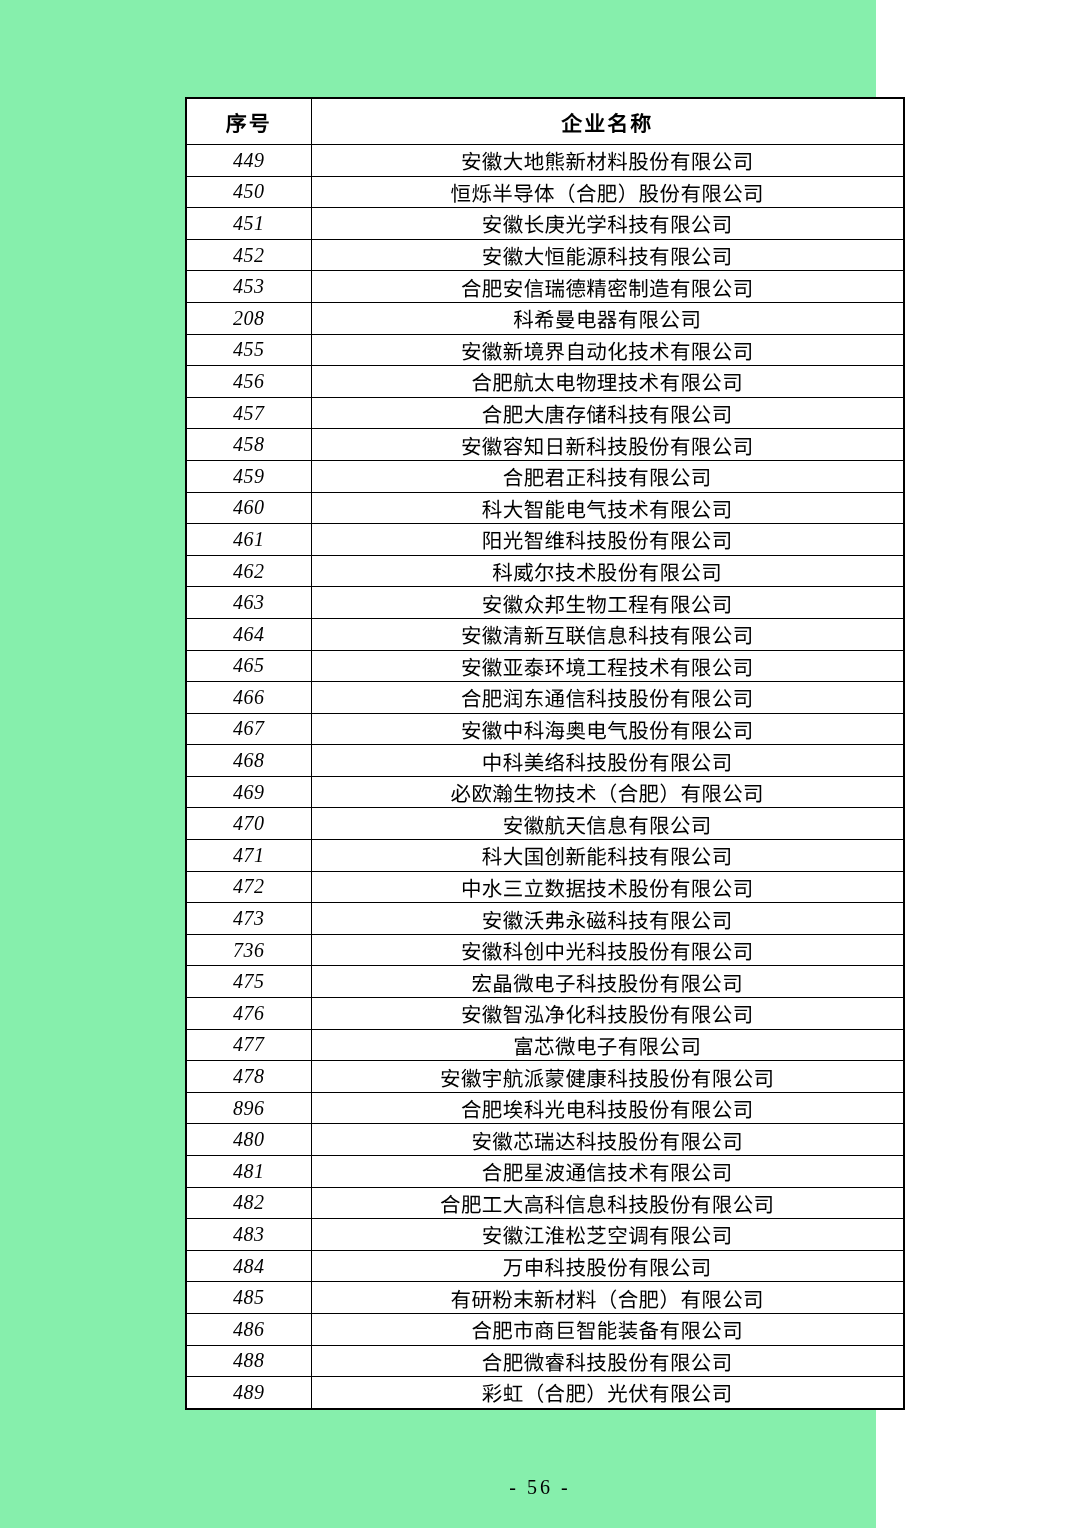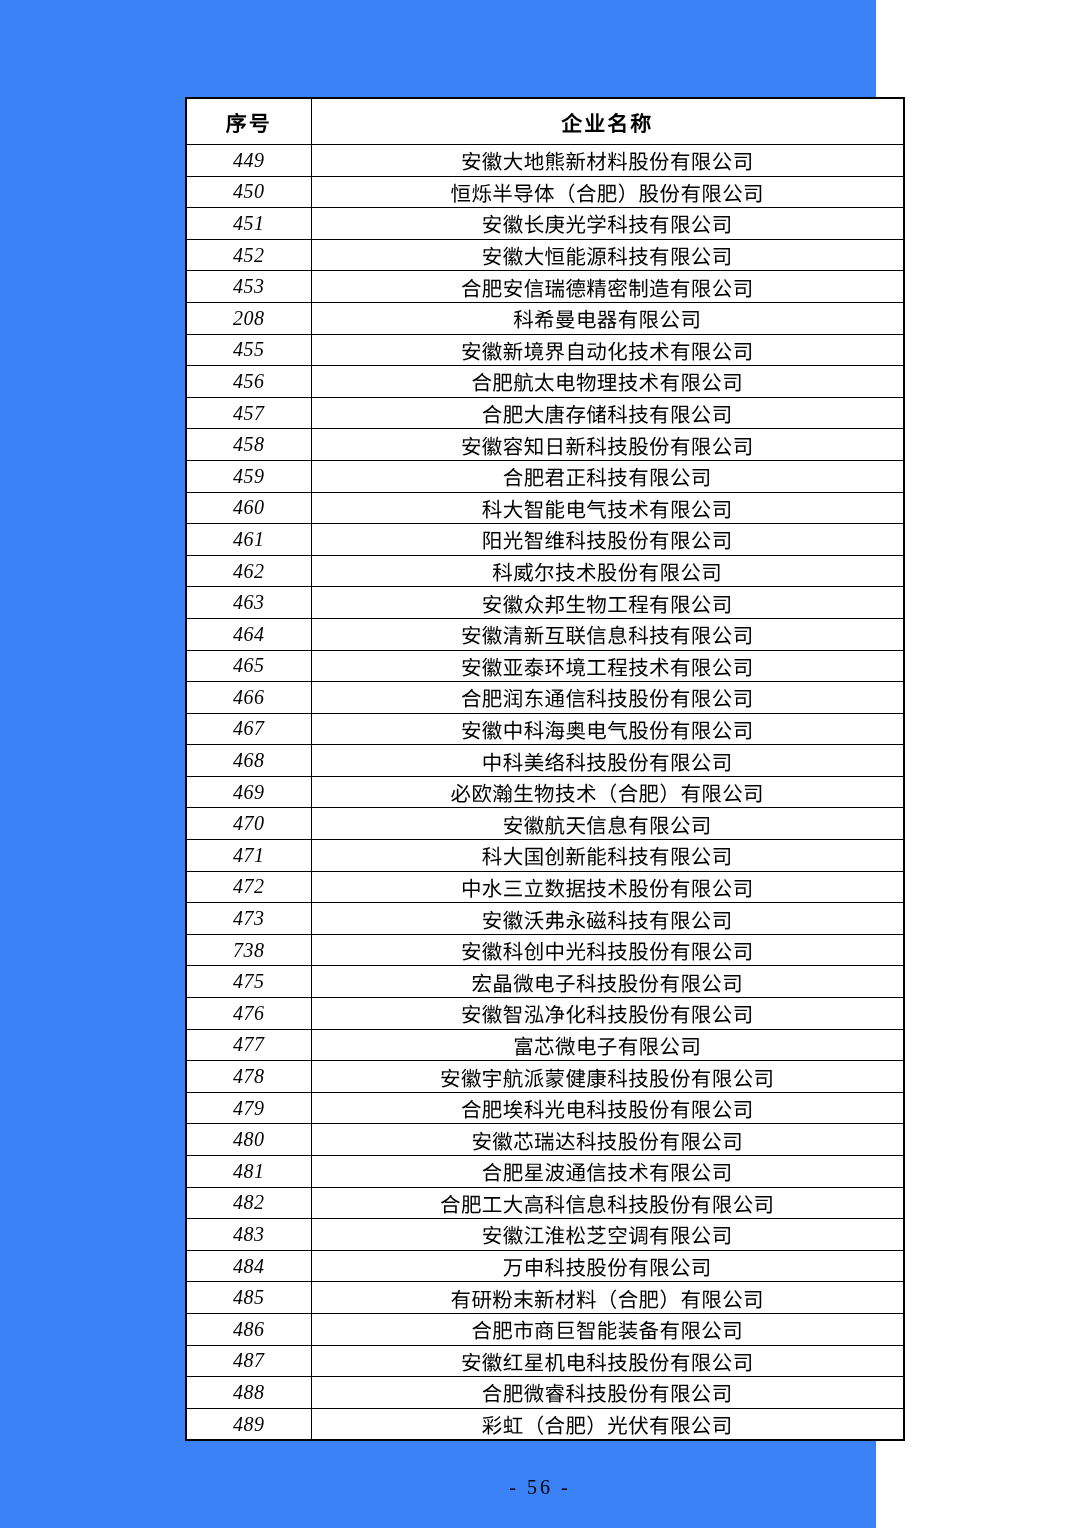--- a/index.html
+++ b/index.html
@@ -16,21 +16,21 @@
     color: #000000;
     overflow: hidden;
   }
 
   .page {
     position: absolute;
     top: 0;
     left: 0;
     width: 876px;
     height: 1528px;
-    background: #3b82f6;
+    background: #86efac;
   }
 
   .table-wrap {
     position: absolute;
     left: 185px;
     top: 97px;
     width: 718px;
   }
 
   table.listing {
@@ -202,41 +202,41 @@
           </tr>
           <tr>
             <td class="idx-cell">472</td>
             <td class="name-cell">中水三立数据技术股份有限公司</td>
           </tr>
           <tr>
             <td class="idx-cell">473</td>
             <td class="name-cell">安徽沃弗永磁科技有限公司</td>
           </tr>
           <tr>
-            <td class="idx-cell">738</td>
+            <td class="idx-cell">736</td>
             <td class="name-cell">安徽科创中光科技股份有限公司</td>
           </tr>
           <tr>
             <td class="idx-cell">475</td>
             <td class="name-cell">宏晶微电子科技股份有限公司</td>
           </tr>
           <tr>
             <td class="idx-cell">476</td>
             <td class="name-cell">安徽智泓净化科技股份有限公司</td>
           </tr>
           <tr>
             <td class="idx-cell">477</td>
             <td class="name-cell">富芯微电子有限公司</td>
           </tr>
           <tr>
             <td class="idx-cell">478</td>
             <td class="name-cell">安徽宇航派蒙健康科技股份有限公司</td>
           </tr>
           <tr>
-            <td class="idx-cell">479</td>
+            <td class="idx-cell">896</td>
             <td class="name-cell">合肥埃科光电科技股份有限公司</td>
           </tr>
           <tr>
             <td class="idx-cell">480</td>
             <td class="name-cell">安徽芯瑞达科技股份有限公司</td>
           </tr>
           <tr>
             <td class="idx-cell">481</td>
             <td class="name-cell">合肥星波通信技术有限公司</td>
           </tr>
@@ -252,24 +252,20 @@
             <td class="idx-cell">484</td>
             <td class="name-cell">万申科技股份有限公司</td>
           </tr>
           <tr>
             <td class="idx-cell">485</td>
             <td class="name-cell">有研粉末新材料（合肥）有限公司</td>
           </tr>
           <tr>
             <td class="idx-cell">486</td>
             <td class="name-cell">合肥市商巨智能装备有限公司</td>
-          </tr>
-          <tr>
-            <td class="idx-cell">487</td>
-            <td class="name-cell">安徽红星机电科技股份有限公司</td>
           </tr>
           <tr>
             <td class="idx-cell">488</td>
             <td class="name-cell">合肥微睿科技股份有限公司</td>
           </tr>
           <tr>
             <td class="idx-cell">489</td>
             <td class="name-cell">彩虹（合肥）光伏有限公司</td>
           </tr>
         </tbody>

